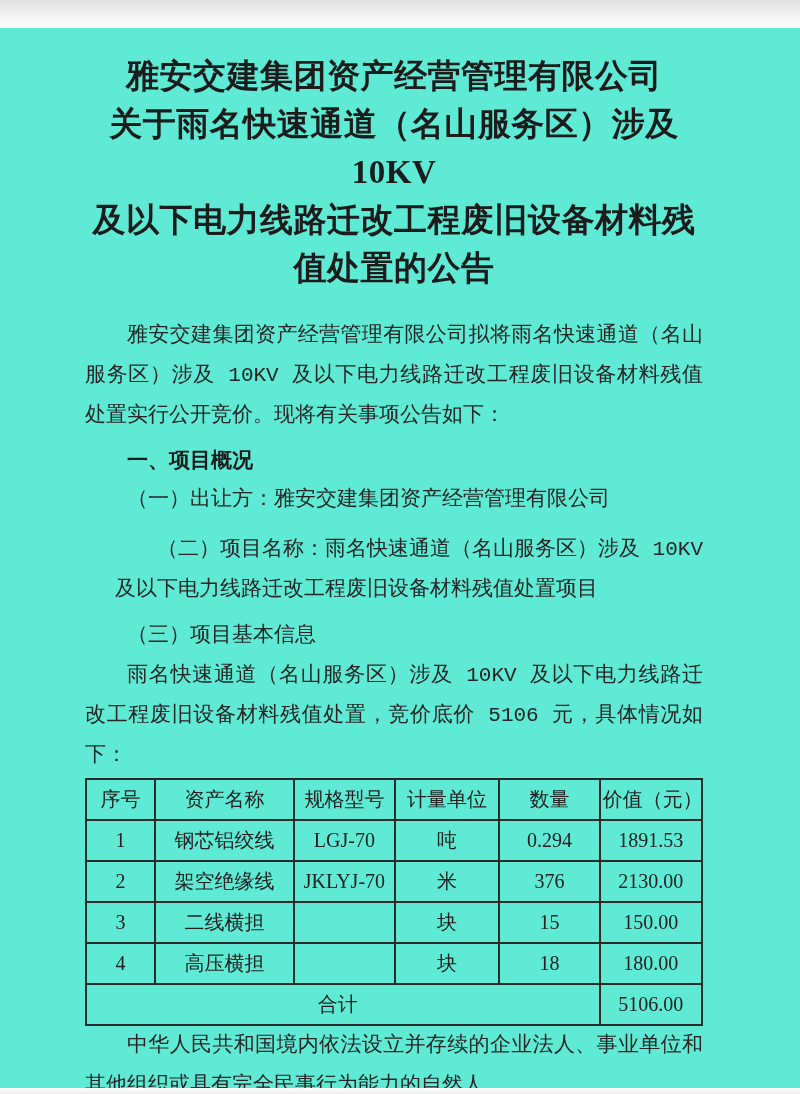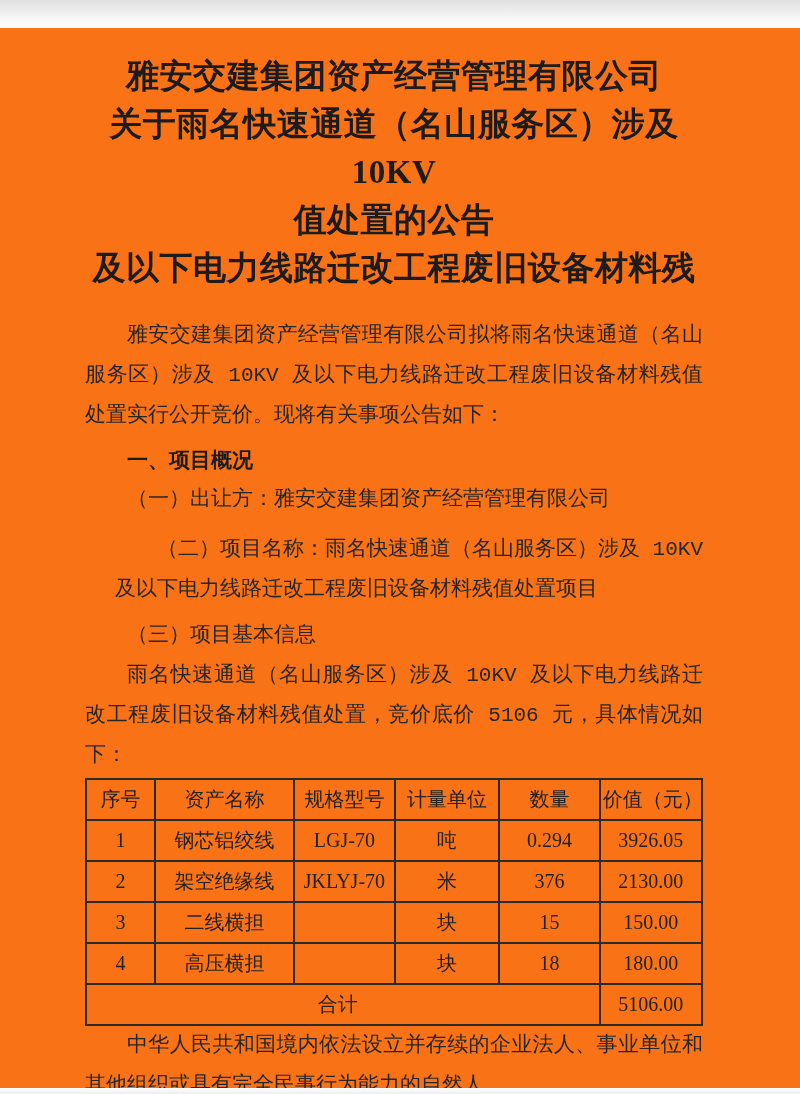--- a/index.html
+++ b/index.html
@@ -1,20 +1,20 @@
 <!DOCTYPE html>
 <html><head>
 <meta charset="utf-8">
 <style>
   html, body { margin: 0; padding: 0; background: #ffffff; }
   .page {
     position: relative;
     width: 800px;
     height: 1094px;
-    background: #f97316;
+    background: #5eead4;
     overflow: hidden;
     font-family: "Liberation Serif", "DejaVu Serif", serif;
     color: #242424;
   }
   .edge-top {
     position: absolute;
     top: 0; left: 0; right: 0;
     height: 28px;
     background: linear-gradient(180deg, #e0e0e0 0%, #f3f3f3 55%, #ffffff 100%);
   }
@@ -90,22 +90,22 @@
 <body>
 
 <div class="page">
   <div class="edge-top"></div>
 
   <div class="content">
 
     <h1 class="title">
       <span class="tline">雅安交建集团资产经营管理有限公司</span>
       <span class="tline">关于雨名快速通道（名山服务区）涉及 10KV</span>
+      <span class="tline">及以下电力线路迁改工程废旧设备材料残</span>
       <span class="tline">值处置的公告</span>
-      <span class="tline">及以下电力线路迁改工程废旧设备材料残</span>
     </h1>
 
     <p class="para indent">雅安交建集团资产经营管理有限公司拟将雨名快速通道（名山服务区）涉及 10KV 及以下电力线路迁改工程废旧设备材料残值处置实行公开竞价。现将有关事项公告如下：</p>
 
     <p class="heading" id="section1-heading">一、项目概况</p>
 
     <p class="para indent" id="section1-item1">（一）出让方：雅安交建集团资产经营管理有限公司</p>
 
     <p class="para indent" id="section1-item2">（二）项目名称：雨名快速通道（名山服务区）涉及 10KV 及以下电力线路迁改工程废旧设备材料残值处置项目</p>
 
@@ -130,21 +130,21 @@
           <th>计量单位</th>
           <th>数量</th>
           <th>价值（元）</th>
         </tr>
         <tr>
           <td>1</td>
           <td>钢芯铝绞线</td>
           <td>LGJ-70</td>
           <td>吨</td>
           <td>0.294</td>
-          <td>3926.05</td>
+          <td>1891.53</td>
         </tr>
         <tr>
           <td>2</td>
           <td>架空绝缘线</td>
           <td>JKLYJ-70</td>
           <td>米</td>
           <td>376</td>
           <td>2130.00</td>
         </tr>
         <tr>

